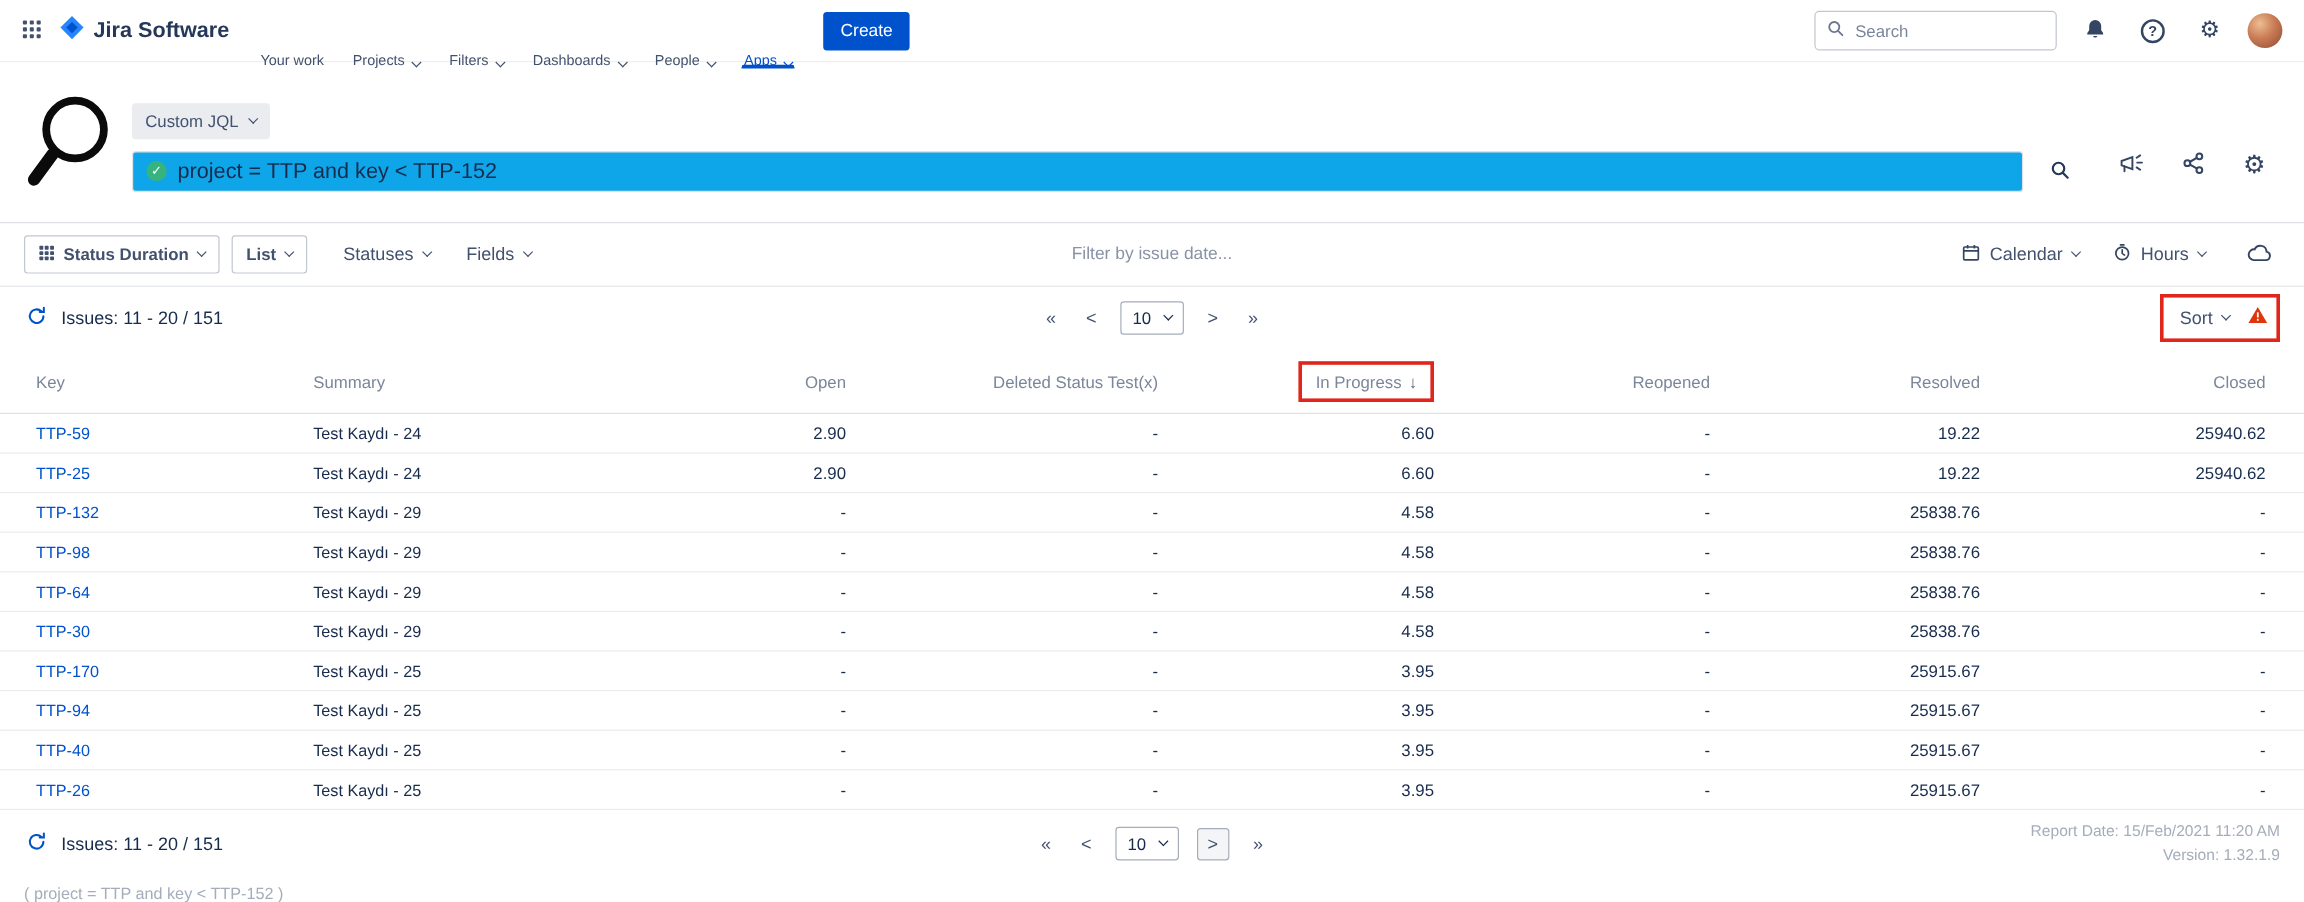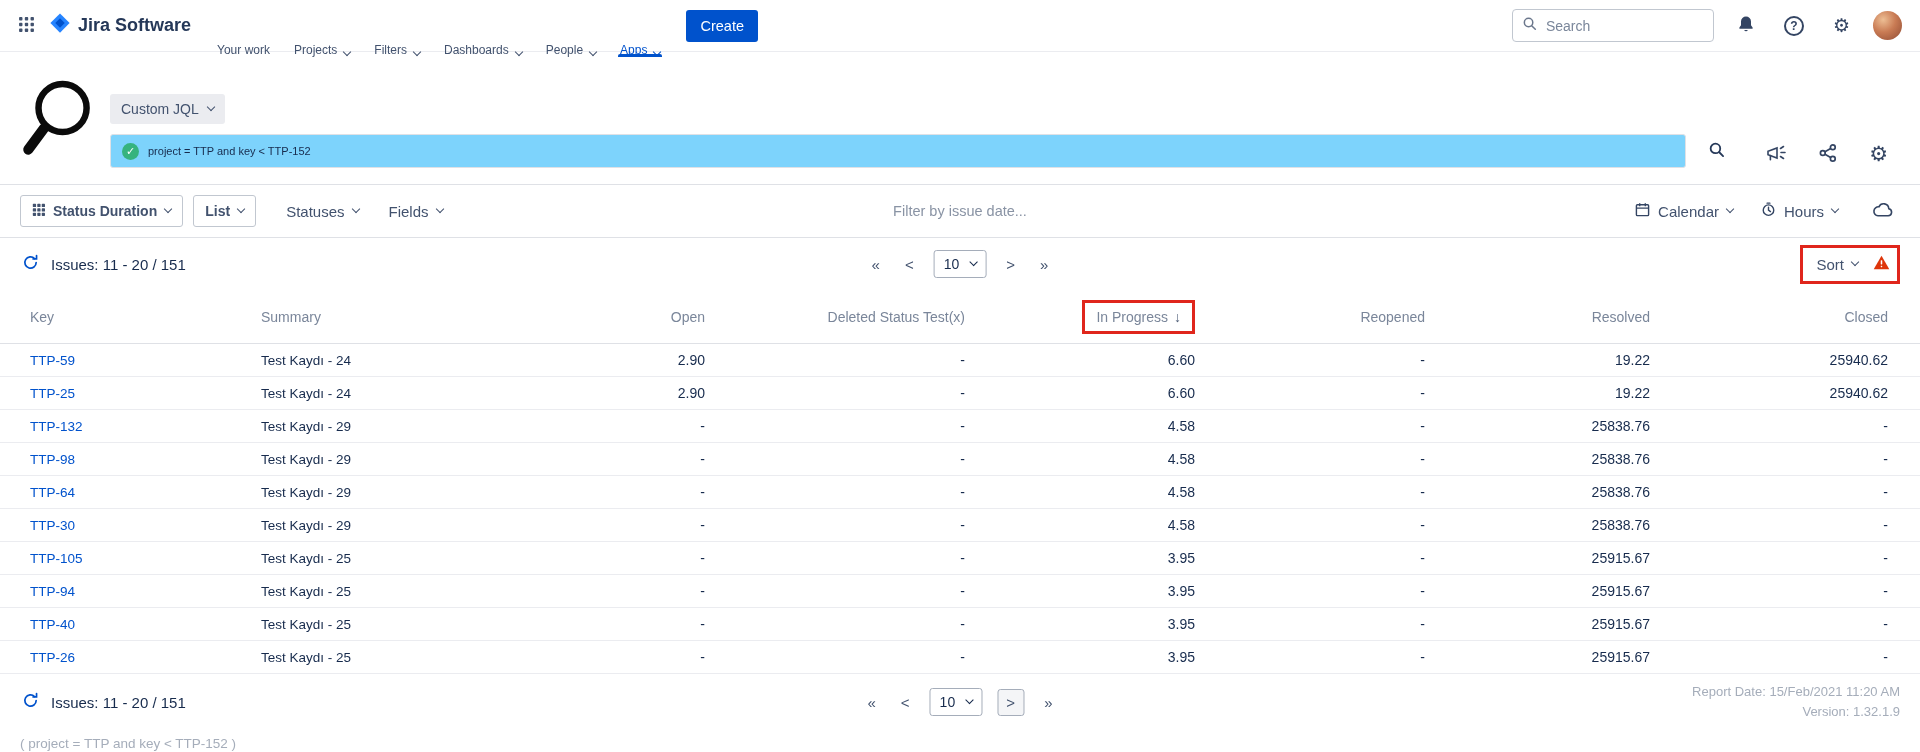--- a/index.html
+++ b/index.html
@@ -26,26 +26,26 @@
   .gear-glyph{font-family:"DejaVu Sans",sans-serif;font-size:19px;color:#344563;line-height:1}
   .gear-glyph::after{content:"⚙"}
   .avatar{width:29px;height:29px;border-radius:50%;border:none;cursor:pointer;
           background:radial-gradient(circle at 35% 30%,#EDBE94 0%,#C97B54 45%,#8E4A33 100%)}
 
   
   .chev{width:6px;height:6px;border-right:1.7px solid currentColor;border-bottom:1.7px solid currentColor;
         display:inline-block;transform:rotate(45deg);position:relative;top:-2px;flex:none}
 
   
-  .jql-section{display:flex;align-items:flex-end;padding:12px 26px 16px 16px;background:#fff}
+  .jql-section{display:flex;align-items:center;padding:12px 26px 16px 16px;background:#fff}
   .big-logo{margin:12px 16px 0 4px;flex:none}
   .jql-main{flex:1;display:flex;flex-direction:column;gap:10px;margin-top:12px;min-width:0}
   .jql-chip{align-self:flex-start;display:flex;align-items:center;gap:9px;background:#EBECF0;border:none;border-radius:3px;padding:7px 11px;font-size:14px;color:#42526E;cursor:pointer}
   .jql-row{display:flex;align-items:center;gap:16px}
-  .jql-input{flex:1;display:flex;align-items:center;gap:9px;height:34px;border:1px solid #DFE1E6;border-radius:3px;padding:0 11px;font-size:11px;color:#172B4D;cursor:text;background:#7dd3fc}
+  .jql-input{flex:1;display:flex;align-items:center;gap:9px;height:34px;border:1px solid #DFE1E6;border-radius:3px;padding:0 11px;font-size:18px;color:#172B4D;cursor:text;background:#0ea5e9}
   .check-icon{width:17px;height:17px;border-radius:50%;background:#36B37E;color:#fff;display:flex;align-items:center;justify-content:center;font-size:11px;flex:none}
   .check-icon::after{content:"✓"}
   .jql-actions{display:flex;align-items:center;gap:27px;margin:42px 4px 0 32px;flex:none}
   .jql-actions .icon-btn{padding:2px}
 
   
   .toolbar{height:54px;border-top:1px solid #DFE1E6;border-bottom:1px solid #DFE1E6;display:flex;align-items:center;padding:0 20px;position:relative;background:#fff}
   .btn-outline{display:flex;align-items:center;gap:8px;background:#fff;border:1px solid #C1C7D0;border-radius:3px;padding:7px 11px;font-size:14px;font-weight:700;color:#42526E;cursor:pointer}
   .btn-outline + .btn-outline{margin-left:10px}
   .text-dd{display:flex;align-items:center;gap:8px;background:none;border:none;font-size:15px;color:#42526E;cursor:pointer;margin-left:30px;padding:0}
@@ -410,21 +410,21 @@
         <td class="col-key"><a href="#" class="issue-link">TTP-30</a></td>
         <td class="col-summary">Test Kaydı - 29</td>
         <td class="col-open">-</td>
         <td class="col-deleted">-</td>
         <td class="col-in_progress">4.58</td>
         <td class="col-reopened">-</td>
         <td class="col-resolved">25838.76</td>
         <td class="col-closed">-</td>
       </tr>
       <tr>
-        <td class="col-key"><a href="#" class="issue-link">TTP-105</a></td>
+        <td class="col-key"><a href="#" class="issue-link">TTP-170</a></td>
         <td class="col-summary">Test Kaydı - 25</td>
         <td class="col-open">-</td>
         <td class="col-deleted">-</td>
         <td class="col-in_progress">3.95</td>
         <td class="col-reopened">-</td>
         <td class="col-resolved">25915.67</td>
         <td class="col-closed">-</td>
       </tr>
       <tr>
         <td class="col-key"><a href="#" class="issue-link">TTP-94</a></td>

